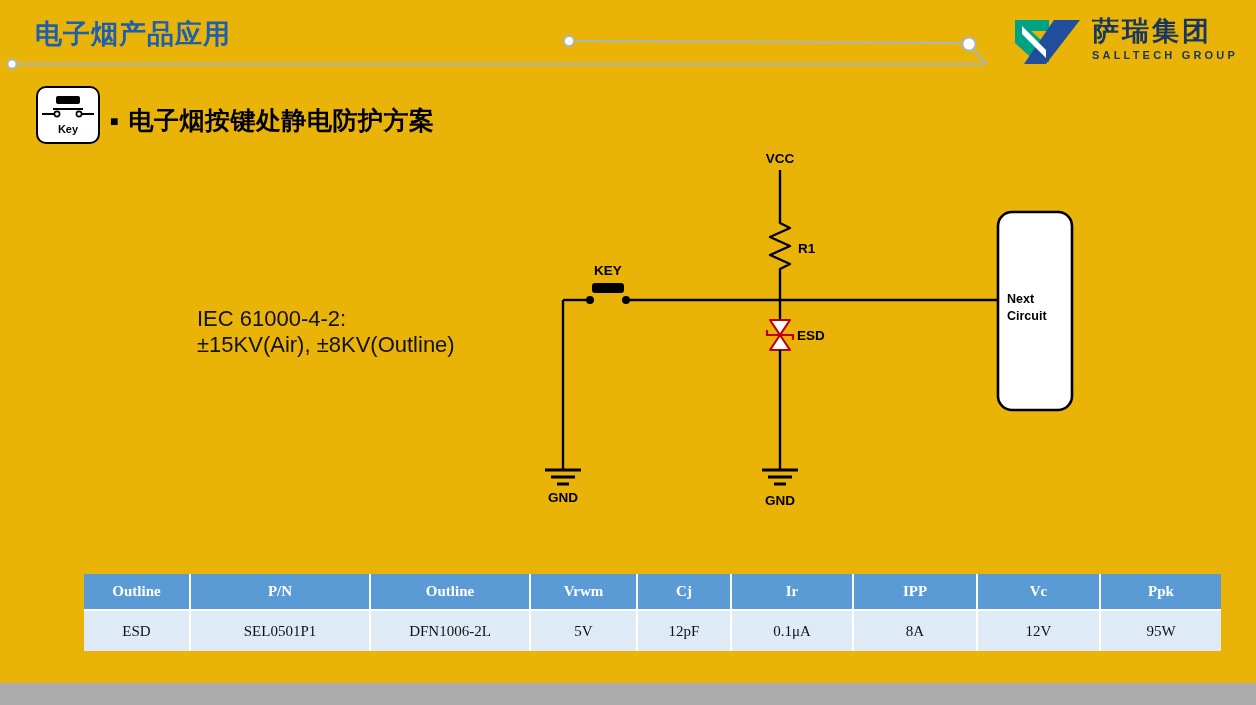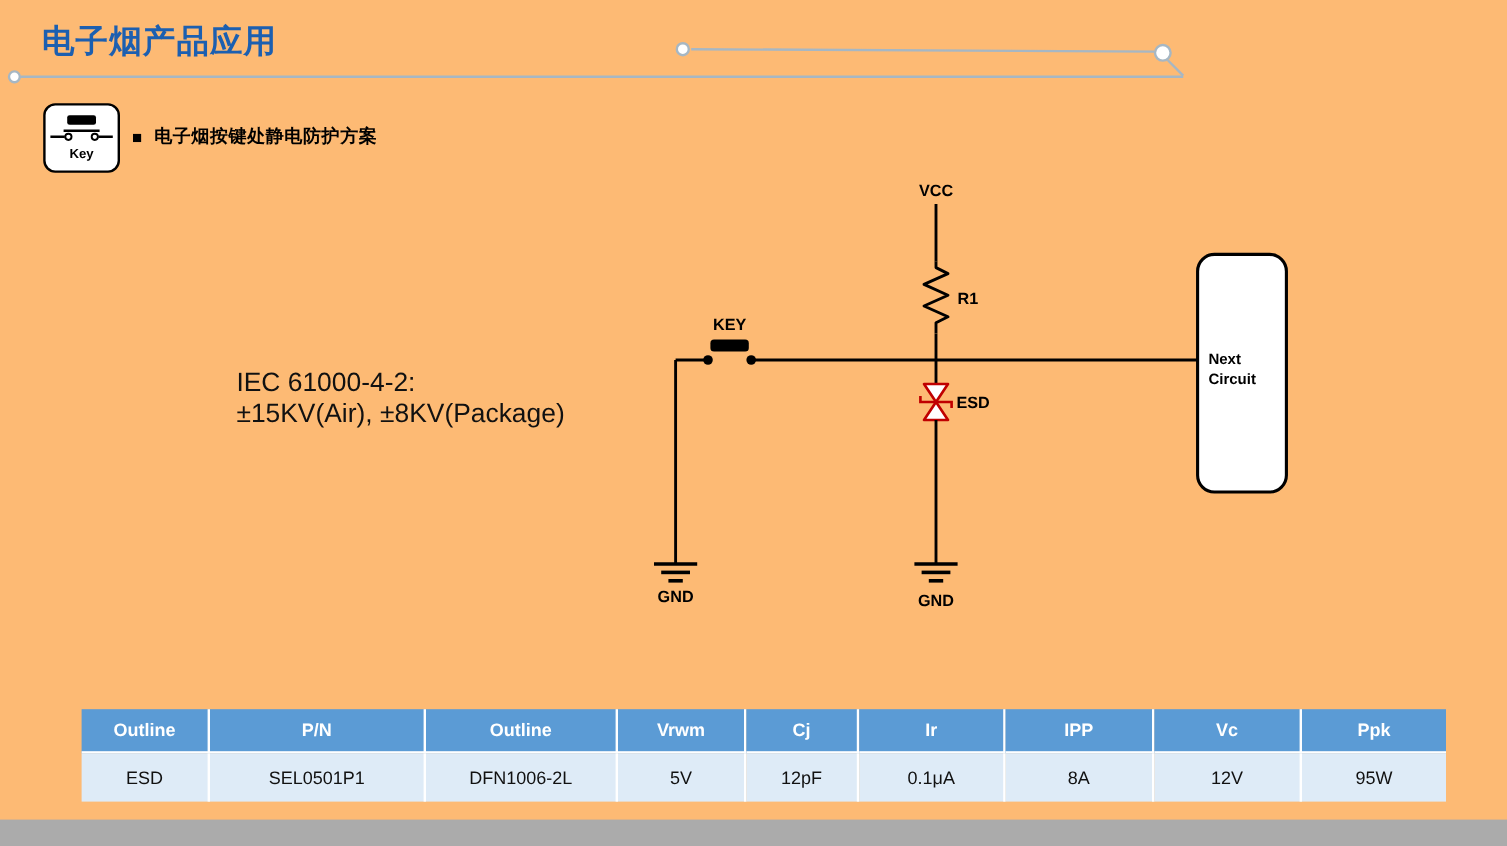--- a/index.html
+++ b/index.html
@@ -2,21 +2,21 @@
 <html><head>
 <meta charset="utf-8">
 <style>
   * { margin: 0; padding: 0; box-sizing: border-box; }
   html, body { background: #e8e8e8; }
   body { font-family: "Liberation Sans", sans-serif; }
   .page {
     position: relative;
     width: 1256px;
     height: 705px;
-    background: #fdba74;
+    background: #eab308;
     overflow: hidden;
     margin: 0 auto;
   }
   .page-title {
     position: absolute;
     left: 35px;
     top: 16px;
     font-size: 27px;
     font-weight: bold;
     color: #1C5FB0;
@@ -76,21 +76,21 @@
     position: absolute;
     left: 110px;
     top: 104px;
     display: flex;
     align-items: center;
     gap: 10px;
     color: #000;
   }
   .section-heading .bullet { font-size: 14px; line-height: 14px; }
   .section-heading .heading-text {
-    font-size: 15px;
+    font-size: 25px;
     font-weight: bold;
     letter-spacing: 0.5px;
   }
   .iec-note {
     position: absolute;
     left: 197px;
     top: 306px;
     font-size: 22px;
     color: #111;
     line-height: 26px;
@@ -102,28 +102,27 @@
     width: 545px;
     height: 375px;
   }
   .circuit-svg text {
     font-family: "Liberation Sans", sans-serif;
     font-weight: bold;
     fill: #000;
   }
   table.spec-table {
     position: absolute;
-    left: 68px;
+    left: 84px;
     top: 574px;
     width: 1137px;
     border-collapse: separate;
     border-spacing: 0;
     table-layout: fixed;
-    font-family: Liberation Sans, sans-serif;
-    margin-top: 17px;
+    font-family: Liberation Serif, serif;
   }
   table.spec-table th {
     background: #5B9BD5;
     color: #ffffff;
     font-weight: bold;
     font-size: 15px;
     height: 37px;
     text-align: center;
     vertical-align: middle;
     border-right: 2px solid #ffffff;
@@ -157,41 +156,52 @@
     <line x1="576" y1="41" x2="962" y2="43" stroke="#A6B7C4" stroke-width="2"></line>
     <circle cx="569" cy="41" r="5" fill="#ffffff" stroke="#A6B7C4" stroke-width="2"></circle>
     <circle cx="969" cy="44" r="6.5" fill="#ffffff" stroke="#A6B7C4" stroke-width="2"></circle>
     <line x1="973" y1="50" x2="986" y2="63" stroke="#A6B7C4" stroke-width="2"></line>
     <line x1="17" y1="64" x2="986" y2="64" stroke="#A6B7C4" stroke-width="2"></line>
     <circle cx="12" cy="64" r="4.5" fill="#ffffff" stroke="#A6B7C4" stroke-width="2"></circle>
   </svg>
 
   <div class="page-title">电子烟产品应用</div>
 
+  <div class="logo">
+    <svg width="72" height="56" viewBox="0 0 72 56">
+      <path d="M3,8 H37 V19 H19 L37,35 V50 H24 L3,31 Z" fill="#00A285"></path>
+      <path d="M42,8 H68 L34,52 H12 Z" fill="#1F4E9C"></path>
+      <path d="M10,14 L34,38 L34,46 L10,22 Z" fill="#ffffff"></path>
+    </svg>
+    <div class="logo-text-col">
+      <div class="logo-name">萨瑞集团</div>
+      <div class="logo-sub">SALLTECH GROUP</div>
+    </div>
+  </div>
 
   <div class="key-box">
     <svg width="58" height="32" viewBox="0 0 58 32">
       <rect x="17" y="4" width="24" height="8" rx="2" fill="#000"></rect>
       <line x1="3" y1="22" x2="15" y2="22" stroke="#000" stroke-width="2"></line>
       <line x1="43" y1="22" x2="55" y2="22" stroke="#000" stroke-width="2"></line>
       <circle cx="18" cy="22" r="2.6" fill="#fff" stroke="#000" stroke-width="1.6"></circle>
       <circle cx="40" cy="22" r="2.6" fill="#fff" stroke="#000" stroke-width="1.6"></circle>
       <line x1="14" y1="17" x2="44" y2="17" stroke="#000" stroke-width="2"></line>
     </svg>
     <div class="key-box-label">Key</div>
   </div>
 
   <div class="section-heading">
     <span class="bullet">■</span>
     <span class="heading-text">电子烟按键处静电防护方案</span>
   </div>
 
   <div class="iec-note">
     <div>IEC 61000-4-2:</div>
-    <div>±15KV(Air), ±8KV(Package)</div>
+    <div>±15KV(Air), ±8KV(Outline)</div>
   </div>
 
   <svg class="circuit-svg" viewBox="0 0 545 375">
 
     <text x="240" y="18" font-size="13.5" text-anchor="middle">VCC</text>
 
     <line x1="240" y1="25" x2="240" y2="73" stroke="#000" stroke-width="2.4"></line>
 
     <path d="M240,73 L240,78 L250,83 L230,92 L250,101 L230,110 L250,119 L240,124 L240,133" fill="none" stroke="#000" stroke-width="2.4" stroke-linejoin="round"></path>
     <text x="258" y="108" font-size="13.5">R1</text>

